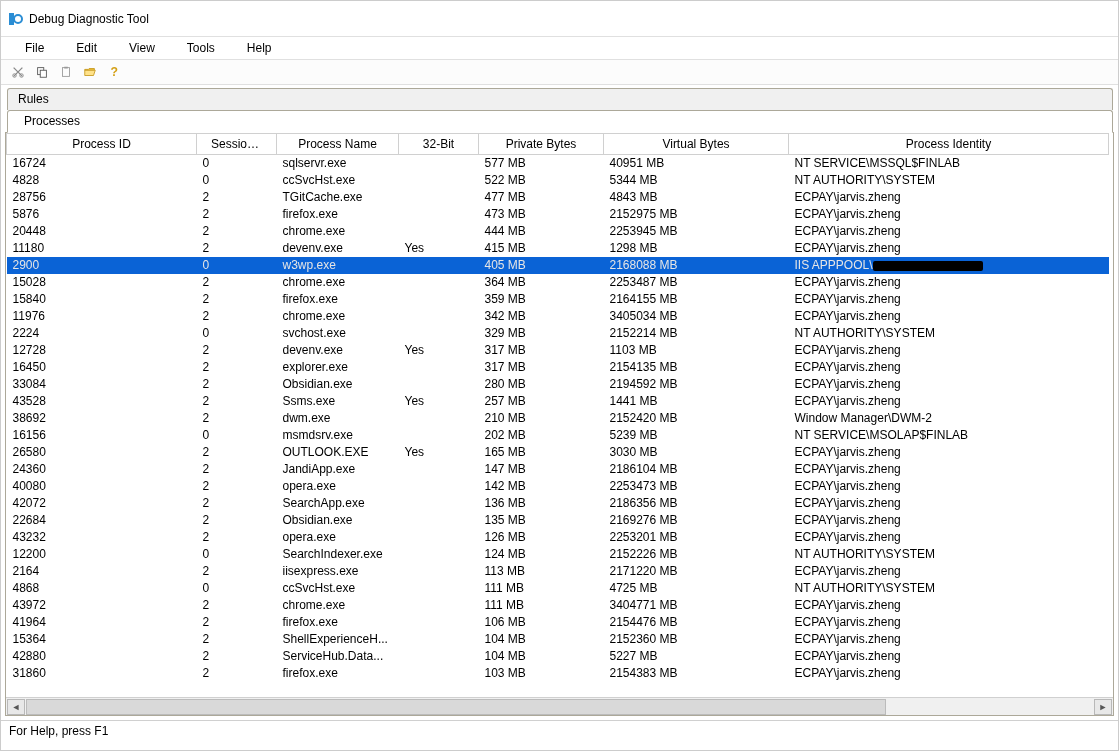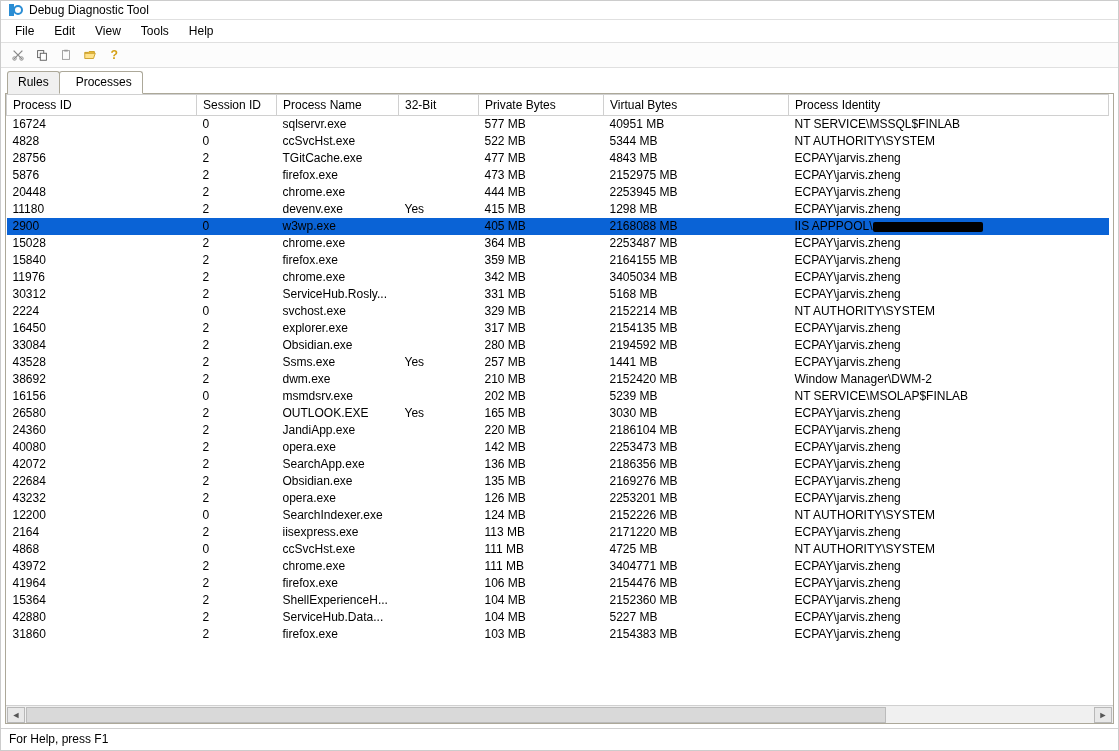--- a/index.html
+++ b/index.html
@@ -12,35 +12,35 @@
     width: 1119px;
     height: 751px;
     overflow: hidden;
     display: flex;
     flex-direction: column;
     border: 1px solid #ccc;
   }
   .titlebar {
     display: flex;
     align-items: center;
-    height: 19px;
+    height: 36px;
     padding: 0 6px;
     background: #fff;
     border-bottom: 1px solid #e0e0e0;
   }
   .titlebar .app-icon {
     width: 16px; height: 16px;
     margin-right: 6px;
     display: inline-block;
   }
   .titlebar .title { font-size: 12px; }
   .menubar {
     display: flex;
-    gap: 4px;
-    padding: 2px 6px;
+    gap: 16px;
+    padding: 2px 16px;
     background: #fff;
   }
   .menubar .menu-item {
     padding: 2px 8px;
     cursor: default;
   }
   .toolbar {
     display: flex;
     align-items: center;
     gap: 6px;
@@ -51,20 +51,21 @@
   }
   .toolbar .tool-btn {
     width: 18px; height: 18px;
     display: flex; align-items: center; justify-content: center;
     cursor: pointer;
   }
   .tabs {
     display: flex;
     padding: 2px 6px 0 6px;
     background: #fff;
+    flex-direction: column;
   }
   .tab {
     padding: 3px 10px 4px 10px;
     border: 1px solid #aca899;
     border-bottom: none;
     background: #f0f0f0;
     margin-right: -1px;
     cursor: pointer;
     border-top-left-radius: 3px;
     border-top-right-radius: 3px;
@@ -90,43 +91,43 @@
     flex: 1;
     overflow: auto;
     position: relative;
   }
   table {
     border-collapse: collapse;
     width: 1100px;
     table-layout: fixed;
   }
   thead th {
-    text-align: left;
+    text-align: center;
     font-weight: normal;
-    padding: 3px 6px;
+    padding: 3px 14px;
     background: #fff;
     border: 1px solid #d0d0d0;
     position: sticky;
     top: 0;
     font-size: 12px;
     white-space: nowrap;
     overflow: hidden;
     text-overflow: ellipsis;
   }
   tbody td {
     padding: 1px 6px;
     white-space: nowrap;
     overflow: hidden;
     text-overflow: ellipsis;
     font-size: 12px;
     height: 17px;
   }
   tbody tr.selected td {
     background: #0a63d6;
-    color: #000000;
+    color: #e5e5e5;
   }
   .redact {
     display: inline-block;
     width: 110px; height: 10px;
     background: #000;
     vertical-align: middle;
     border-radius: 2px;
   }
   .hscroll-track {
     height: 18px;
@@ -149,21 +150,21 @@
   .hscroll-thumb {
     position: absolute;
     left: 20px;
     top: 1px;
     width: 860px;
     height: 16px;
     background: #d9d9d9;
     border: 1px solid #bbb;
   }
   .statusbar {
-    height: 22px;
+    height: 30px;
     padding: 3px 8px;
     border-top: 1px solid #d0d0d0;
     background: #fff;
   }
   col.c1 { width: 190px; }
   col.c2 { width: 80px; }
   col.c3 { width: 122px; }
   col.c4 { width: 80px; }
   col.c5 { width: 125px; }
   col.c6 { width: 185px; }
@@ -336,36 +337,36 @@
           <tr>
             <td>11976</td>
             <td>2</td>
             <td>chrome.exe</td>
             <td></td>
             <td>342 MB</td>
             <td>3405034 MB</td>
             <td>ECPAY\jarvis.zheng</td>
           </tr>
           <tr>
-            <td>30312</td>
-            <td>2</td>
-            <td>ServiceHub.Rosly...</td>
-            <td></td>
-            <td>331 MB</td>
-            <td>5168 MB</td>
-            <td>ECPAY\jarvis.zheng</td>
-          </tr>
-          <tr>
             <td>2224</td>
             <td>0</td>
             <td>svchost.exe</td>
             <td></td>
             <td>329 MB</td>
             <td>2152214 MB</td>
             <td>NT AUTHORITY\SYSTEM</td>
+          </tr>
+          <tr>
+            <td>12728</td>
+            <td>2</td>
+            <td>devenv.exe</td>
+            <td>Yes</td>
+            <td>317 MB</td>
+            <td>1103 MB</td>
+            <td>ECPAY\jarvis.zheng</td>
           </tr>
           <tr>
             <td>16450</td>
             <td>2</td>
             <td>explorer.exe</td>
             <td></td>
             <td>317 MB</td>
             <td>2154135 MB</td>
             <td>ECPAY\jarvis.zheng</td>
           </tr>
@@ -412,21 +413,21 @@
             <td>Yes</td>
             <td>165 MB</td>
             <td>3030 MB</td>
             <td>ECPAY\jarvis.zheng</td>
           </tr>
           <tr>
             <td>24360</td>
             <td>2</td>
             <td>JandiApp.exe</td>
             <td></td>
-            <td>220 MB</td>
+            <td>147 MB</td>
             <td>2186104 MB</td>
             <td>ECPAY\jarvis.zheng</td>
           </tr>
           <tr>
             <td>40080</td>
             <td>2</td>
             <td>opera.exe</td>
             <td></td>
             <td>142 MB</td>
             <td>2253473 MB</td>

